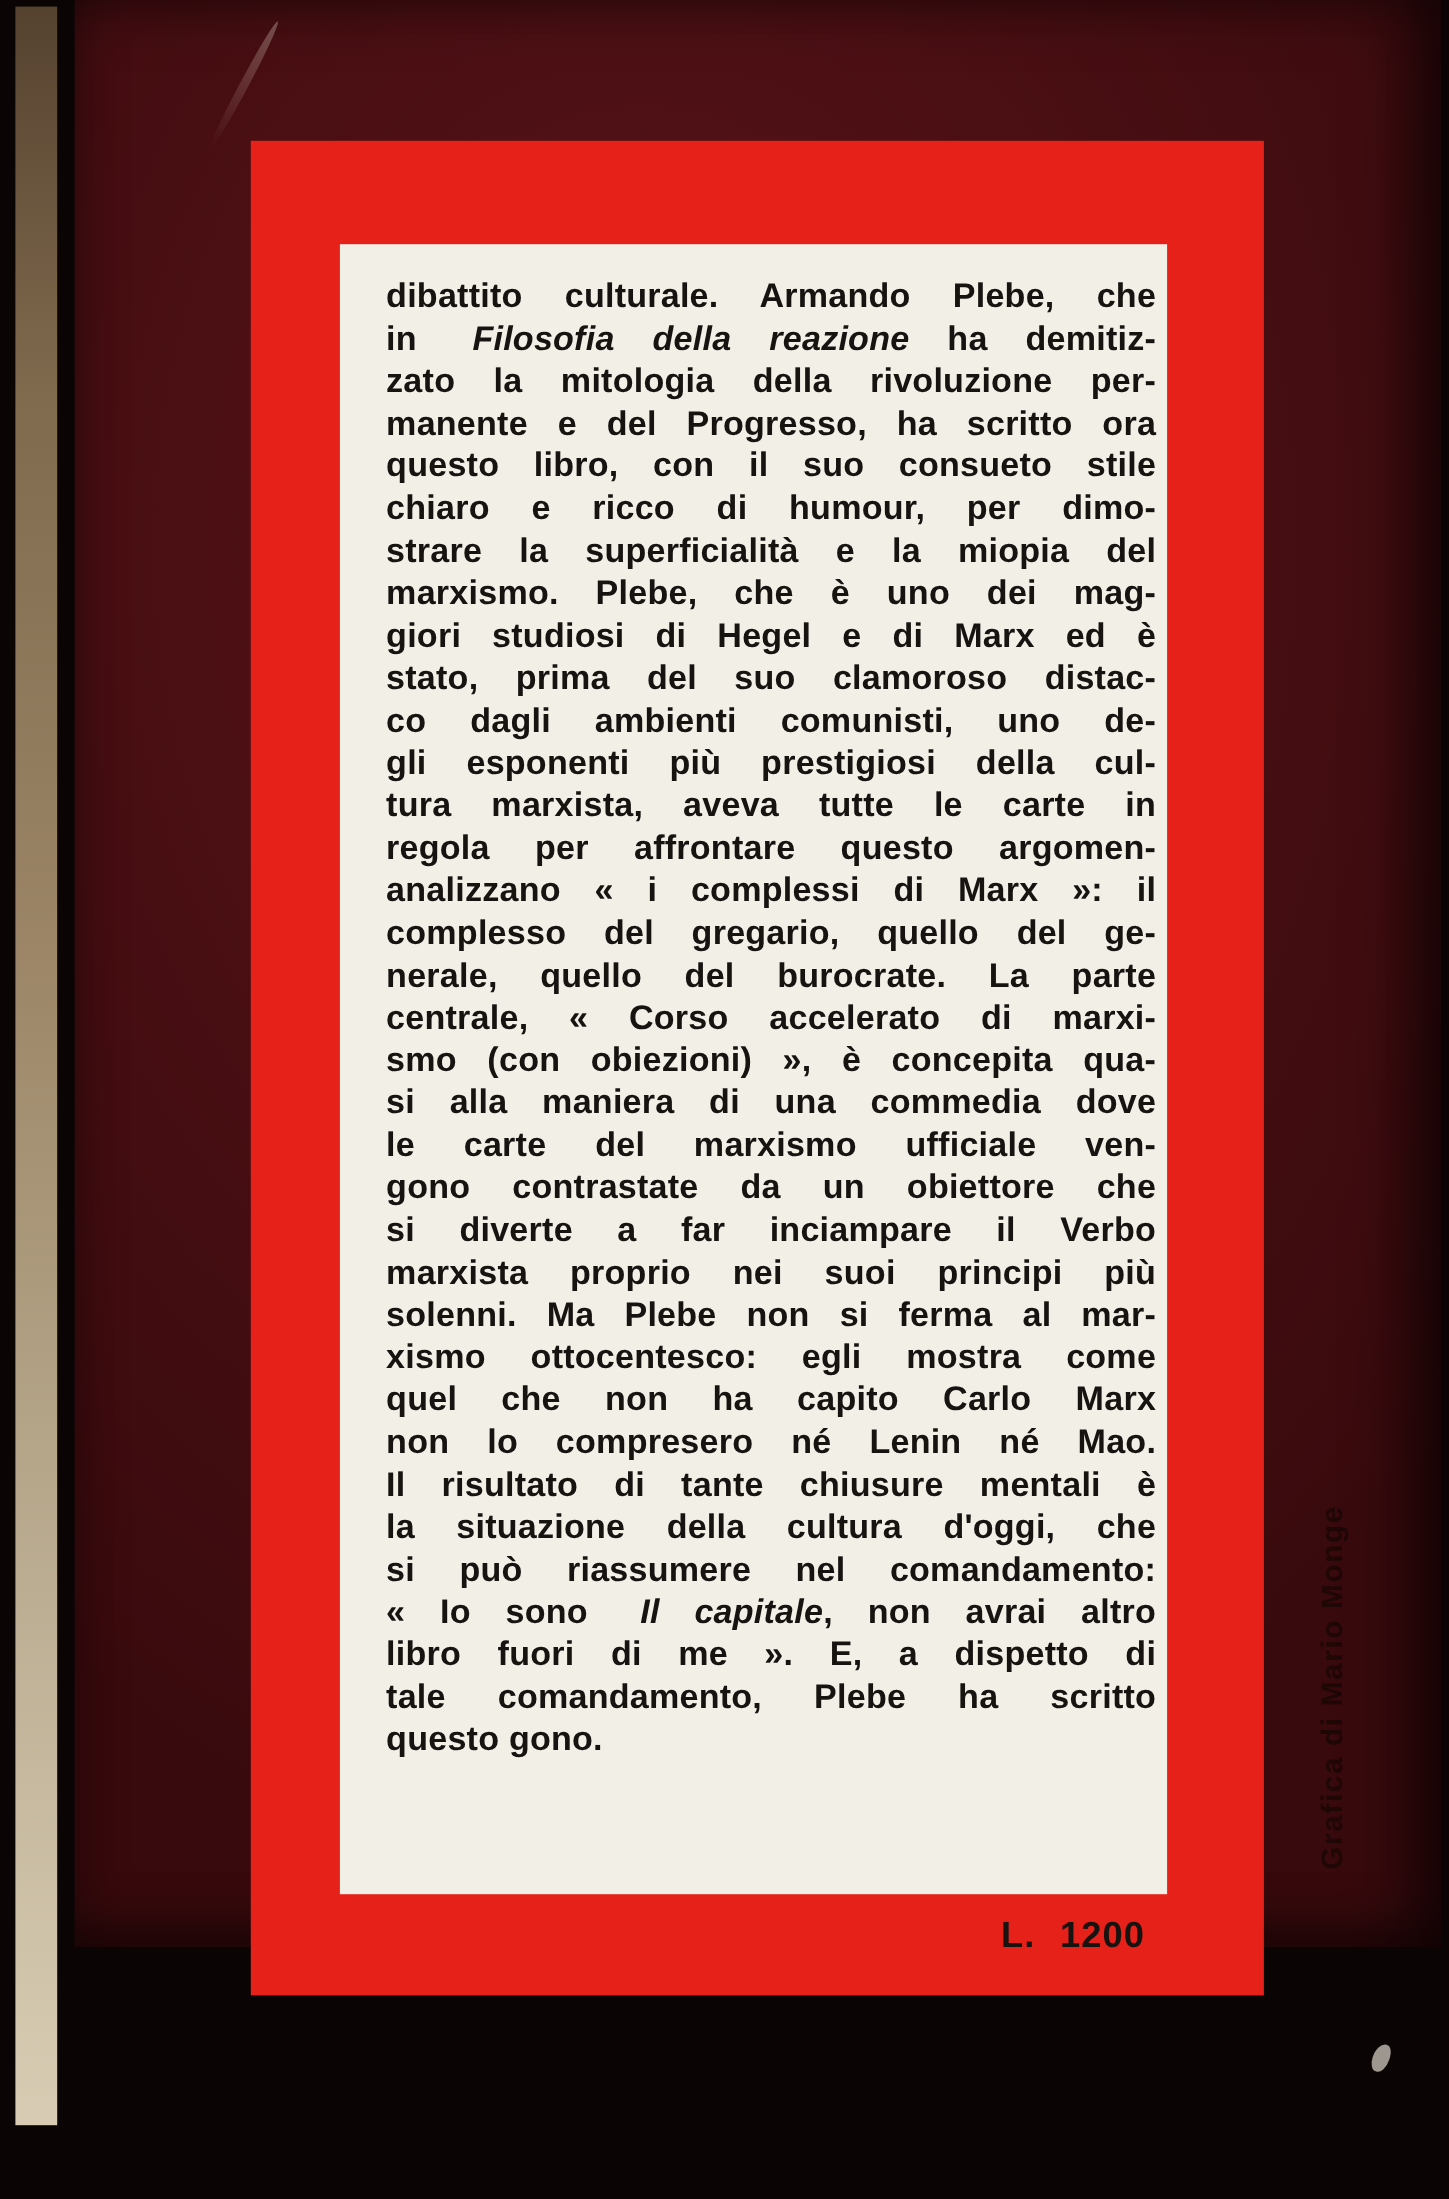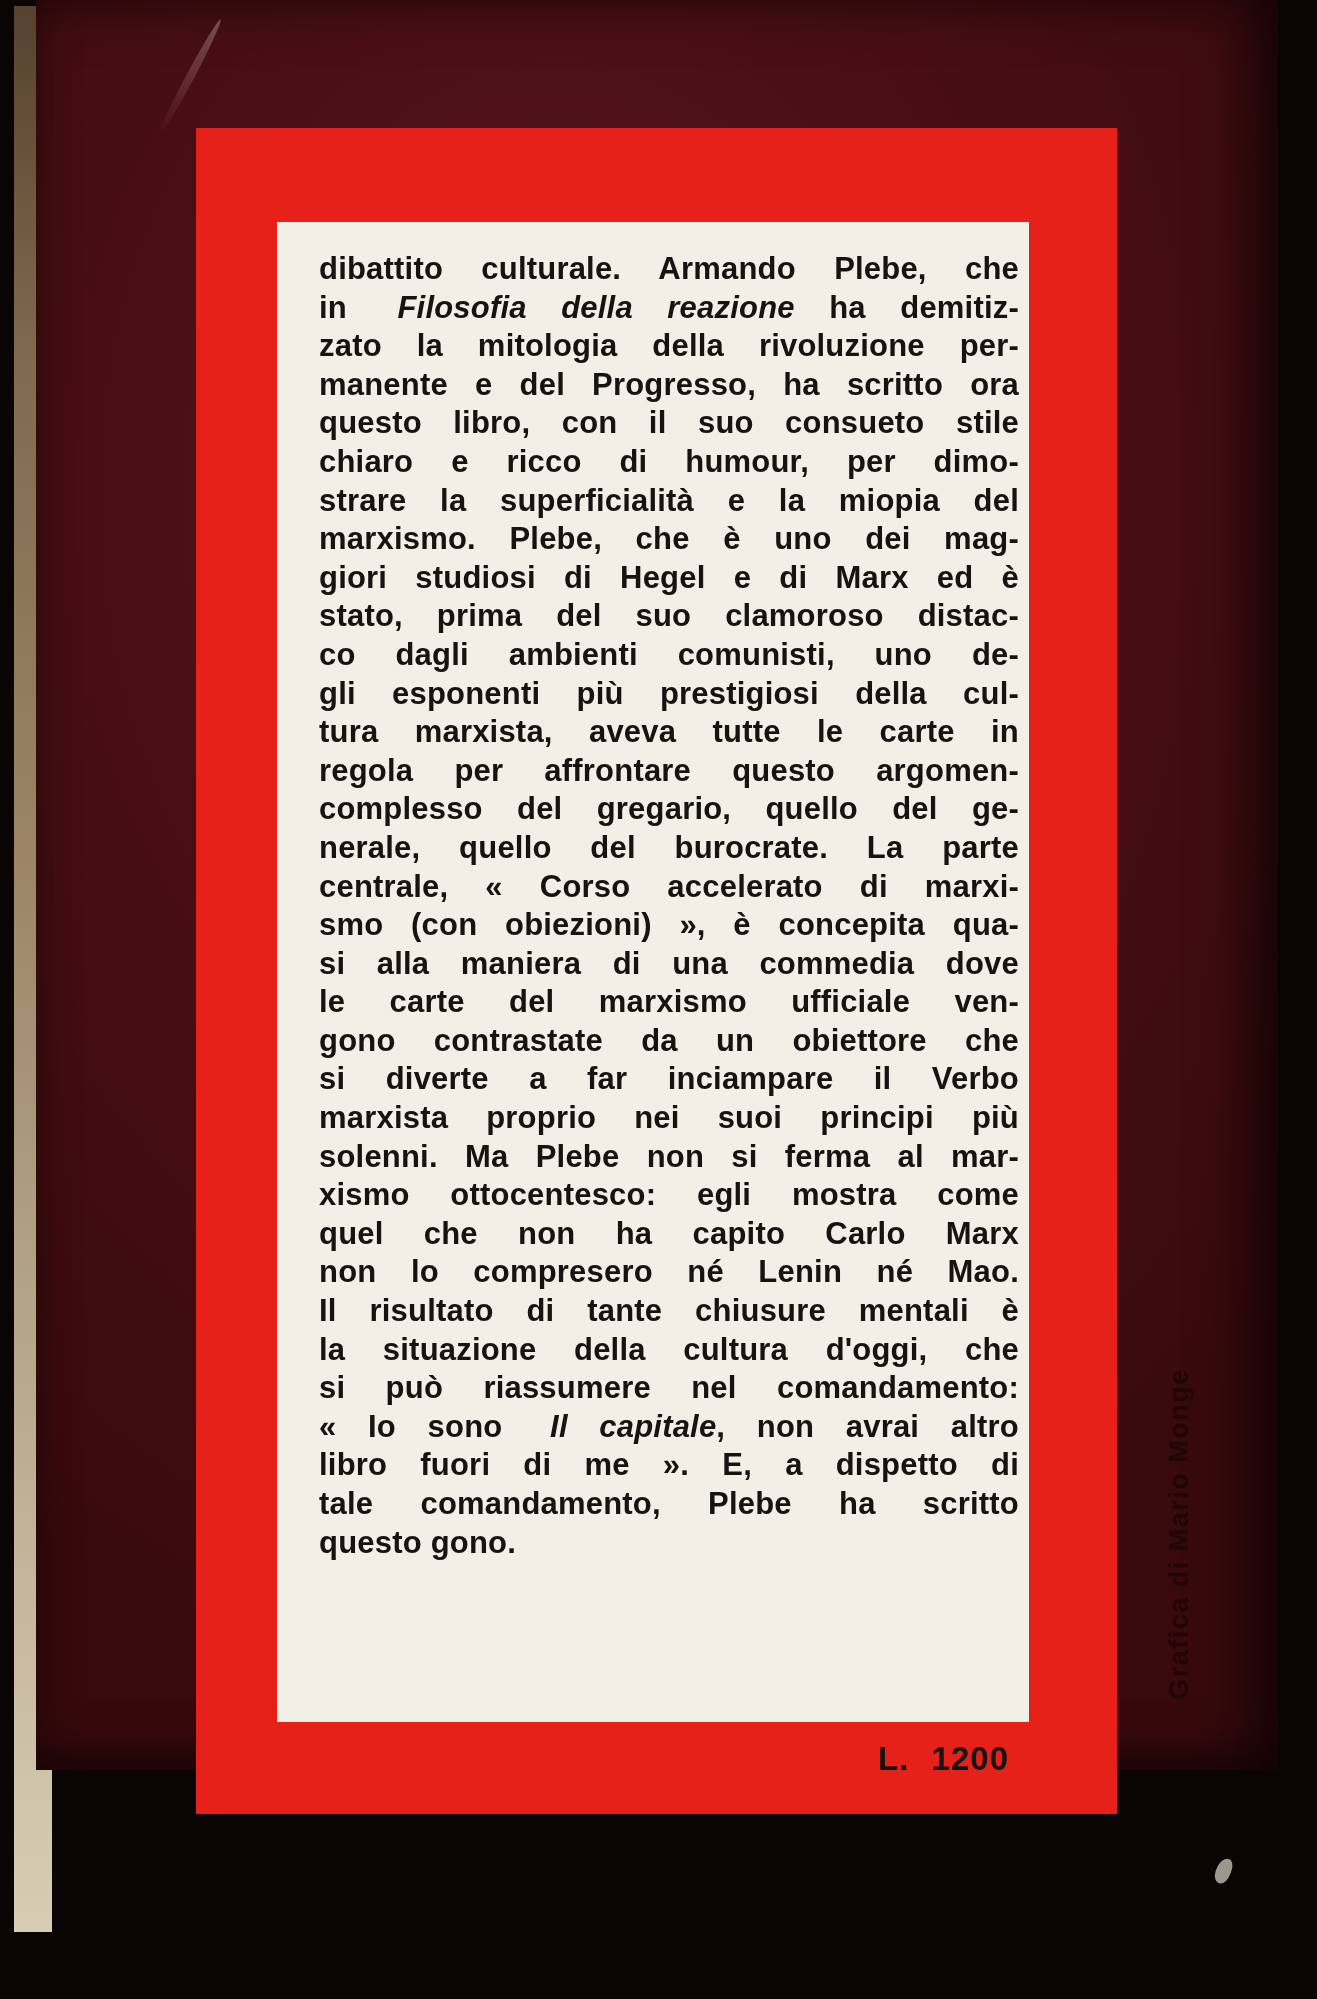--- a/index.html
+++ b/index.html
@@ -8,21 +8,21 @@
     background:#0b0404;
     font-family:"Liberation Sans", sans-serif;
   }
   
   .page-edge {
     position:absolute; left:14px; top:6px; width:38px; height:1926px;
     background:linear-gradient(180deg,#55422f 0%,#806a4e 18%,#9c8667 45%,#bcae93 75%,#d8cdb4 100%);
   }
   
   .cover {
-    position:absolute; left:36px; top:0; width:1242px; height:1770px;
+    position:absolute; left:68px; top:0; width:1242px; height:1770px;
     background:radial-gradient(ellipse 950px 1250px at 42% 28%, #581419 0%, #490f13 48%, #380a0d 100%);
     box-shadow:inset -30px 0 55px rgba(0,0,0,.55), inset 0 -18px 45px rgba(0,0,0,.35);
   }
   
   .red-panel {
     position:absolute; left:160px; top:128px; width:921px; height:1686px;
     background:var(--cover-red,#e62119);
   }
   
   .white-panel {
@@ -79,20 +79,21 @@
             <div class="line"><span>questo libro, con il suo consueto stile</span></div>
             <div class="line"><span>chiaro e ricco di humour, per dimo-</span></div>
             <div class="line"><span>strare la superficialità e la miopia del</span></div>
             <div class="line"><span>marxismo. Plebe, che è uno dei mag-</span></div>
             <div class="line"><span>giori studiosi di Hegel e di Marx ed è</span></div>
             <div class="line"><span>stato, prima del suo clamoroso distac-</span></div>
             <div class="line"><span>co dagli ambienti comunisti, uno de-</span></div>
             <div class="line"><span>gli esponenti più prestigiosi della cul-</span></div>
             <div class="line"><span>tura marxista, aveva tutte le carte in</span></div>
             <div class="line"><span>regola per affrontare questo argomen-</span></div>
+            <div class="line"><span>analizzano « i complessi di Marx »: il</span></div>
             <div class="line"><span>complesso del gregario, quello del ge-</span></div>
             <div class="line"><span>nerale, quello del burocrate. La parte</span></div>
             <div class="line"><span>centrale, « Corso accelerato di marxi-</span></div>
             <div class="line"><span>smo (con obiezioni) », è concepita qua-</span></div>
             <div class="line"><span>si alla maniera di una commedia dove</span></div>
             <div class="line"><span>le carte del marxismo ufficiale ven-</span></div>
             <div class="line"><span>gono contrastate da un obiettore che</span></div>
             <div class="line"><span>si diverte a far inciampare il Verbo</span></div>
             <div class="line"><span>marxista proprio nei suoi principi più</span></div>
             <div class="line"><span>solenni. Ma Plebe non si ferma al mar-</span></div>

